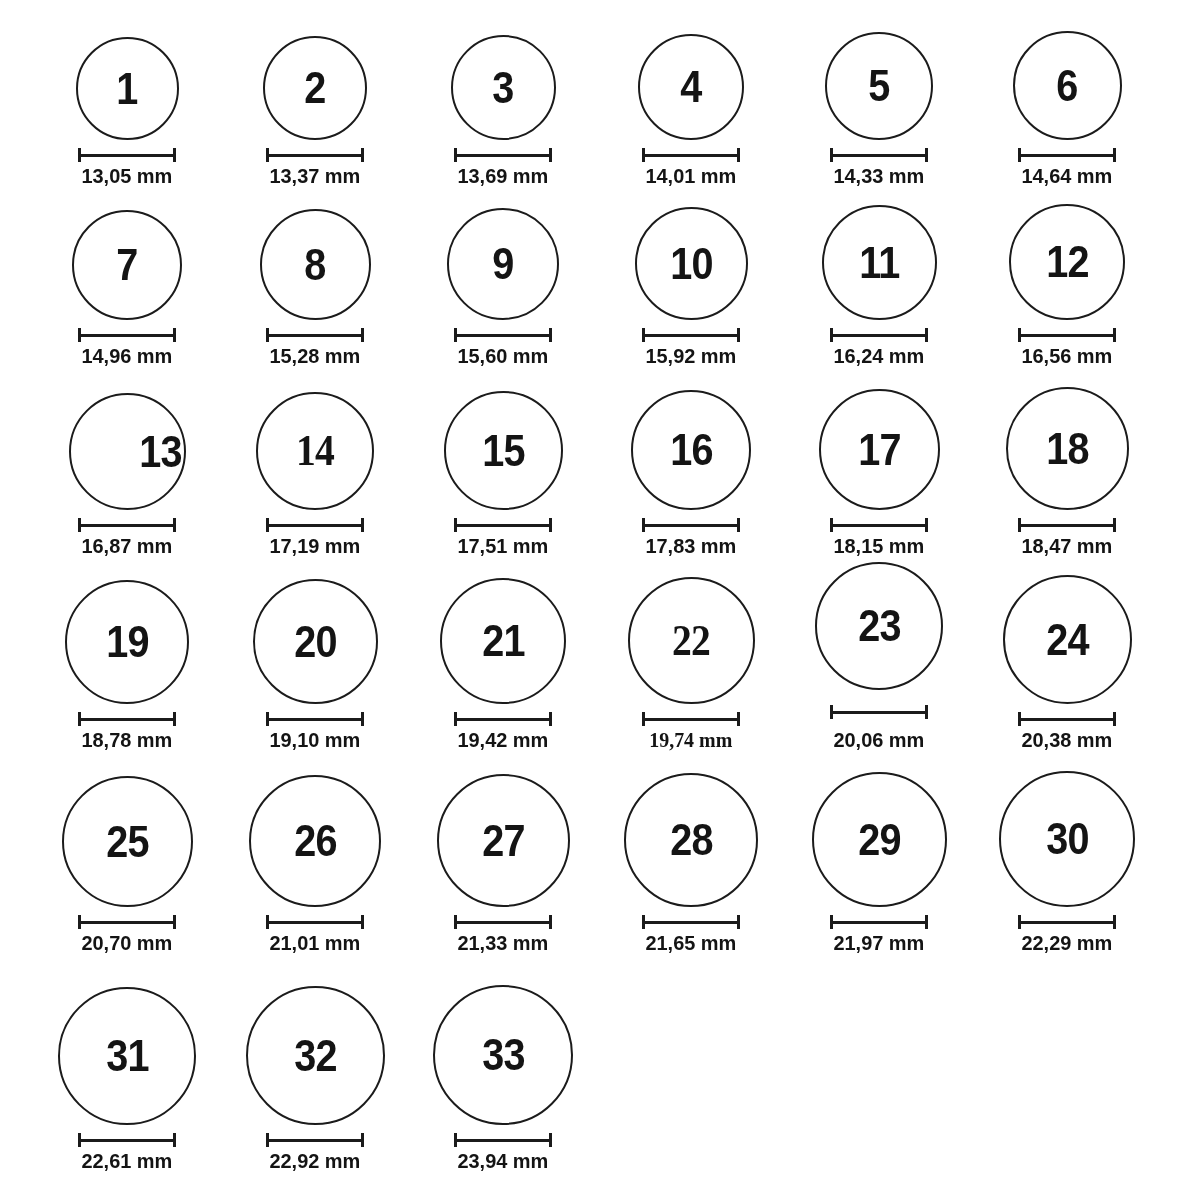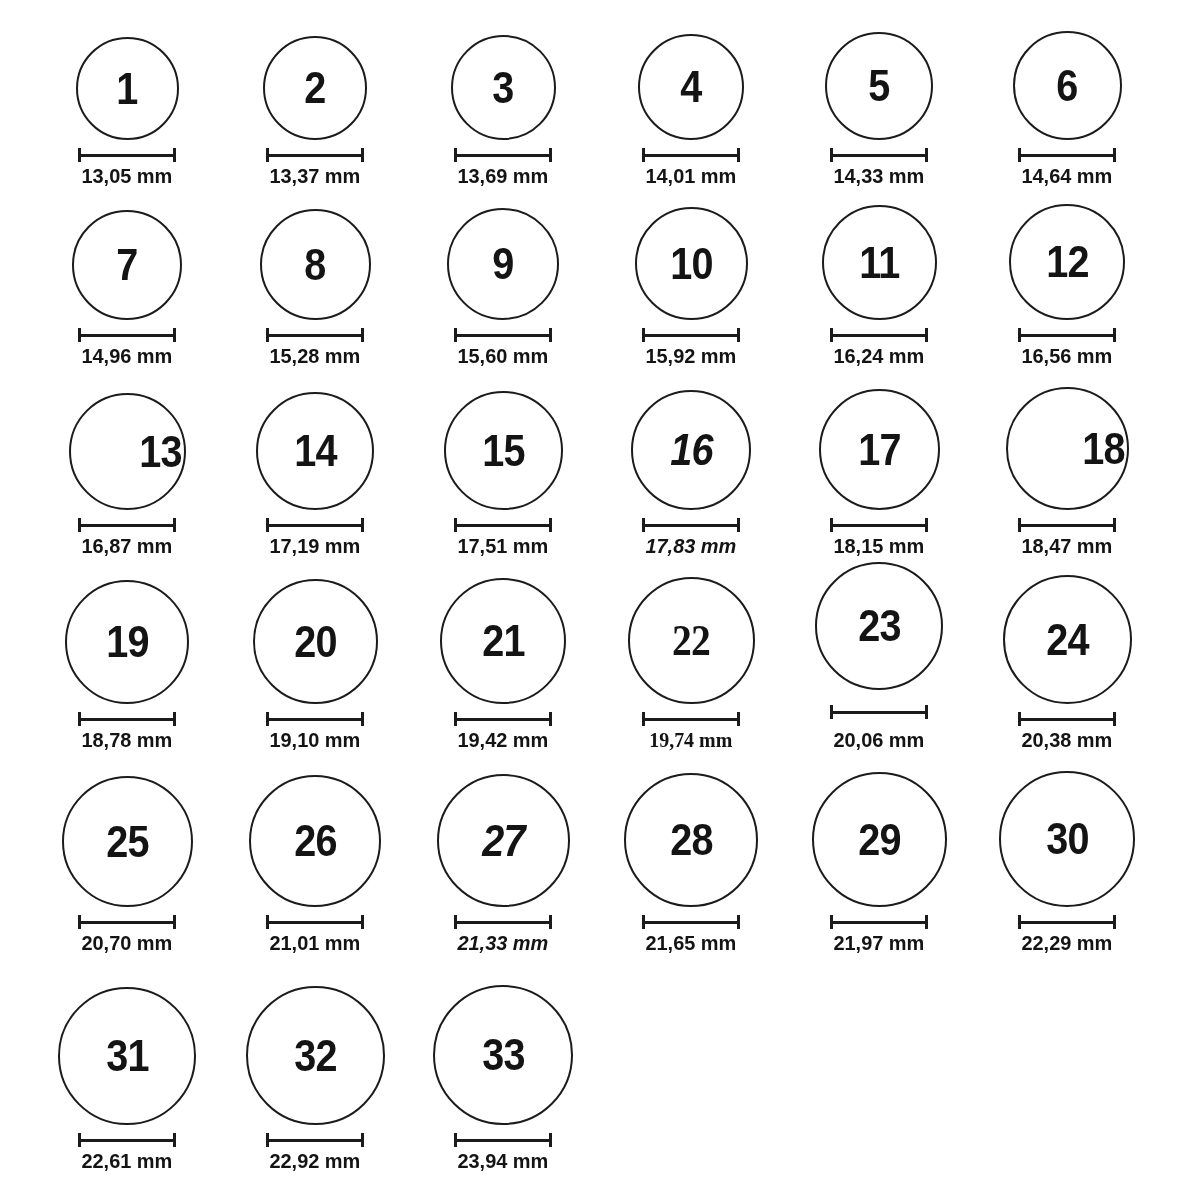--- a/index.html
+++ b/index.html
@@ -228,21 +228,21 @@
     </div>
     <div class="dline">
       <span class="tick"></span>
       <span class="bar"></span>
       <span class="tick"></span>
     </div>
     <div class="mm">16,87 mm</div>
   </div>
 
   <div class="cell" style="height: 190px;">
-    <div class="circle" style="width: 118px; height: 118px;">
+    <div class="circle" style="width: 118px; height: 118px; font-family: Liberation Serif, serif;">
       <span class="ring-num">14</span>
     </div>
     <div class="dline">
       <span class="tick"></span>
       <span class="bar"></span>
       <span class="tick"></span>
     </div>
     <div class="mm">17,19 mm</div>
   </div>
 
@@ -251,21 +251,21 @@
       <span class="ring-num">15</span>
     </div>
     <div class="dline">
       <span class="tick"></span>
       <span class="bar"></span>
       <span class="tick"></span>
     </div>
     <div class="mm">17,51 mm</div>
   </div>
 
-  <div class="cell" style="height: 190px; font-style: italic;">
+  <div class="cell" style="height: 190px;">
     <div class="circle" style="width: 120px; height: 120px;">
       <span class="ring-num">16</span>
     </div>
     <div class="dline">
       <span class="tick"></span>
       <span class="bar"></span>
       <span class="tick"></span>
     </div>
     <div class="mm">17,83 mm</div>
   </div>
@@ -276,21 +276,21 @@
     </div>
     <div class="dline">
       <span class="tick"></span>
       <span class="bar"></span>
       <span class="tick"></span>
     </div>
     <div class="mm">18,15 mm</div>
   </div>
 
   <div class="cell" style="height: 190px;">
-    <div class="circle" style="width: 123px; height: 123px; justify-content: flex-end;">
+    <div class="circle" style="width: 123px; height: 123px;">
       <span class="ring-num">18</span>
     </div>
     <div class="dline">
       <span class="tick"></span>
       <span class="bar"></span>
       <span class="tick"></span>
     </div>
     <div class="mm">18,47 mm</div>
   </div>
 
@@ -383,21 +383,21 @@
       <span class="ring-num">26</span>
     </div>
     <div class="dline">
       <span class="tick"></span>
       <span class="bar"></span>
       <span class="tick"></span>
     </div>
     <div class="mm">21,01 mm</div>
   </div>
 
-  <div class="cell" style="height: 203px; font-style: italic;">
+  <div class="cell" style="height: 203px;">
     <div class="circle" style="width: 133px; height: 133px;">
       <span class="ring-num">27</span>
     </div>
     <div class="dline">
       <span class="tick"></span>
       <span class="bar"></span>
       <span class="tick"></span>
     </div>
     <div class="mm">21,33 mm</div>
   </div>

